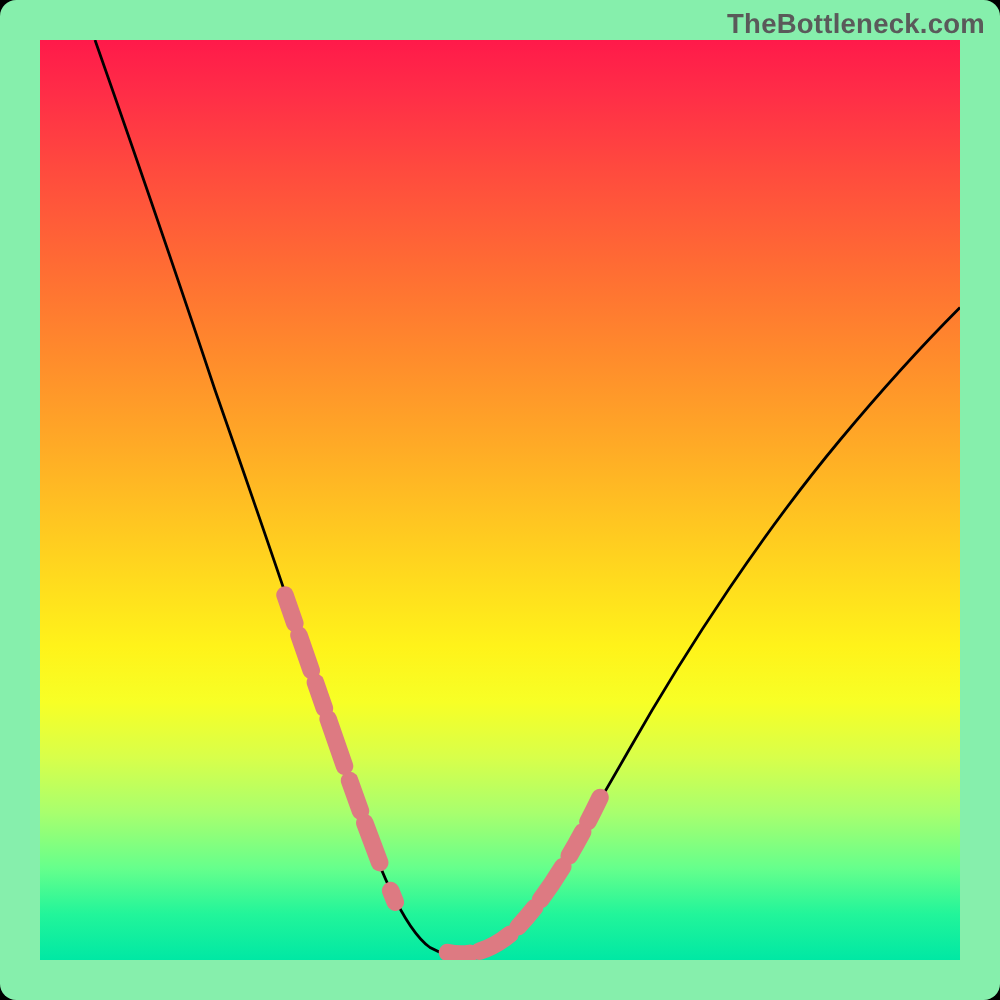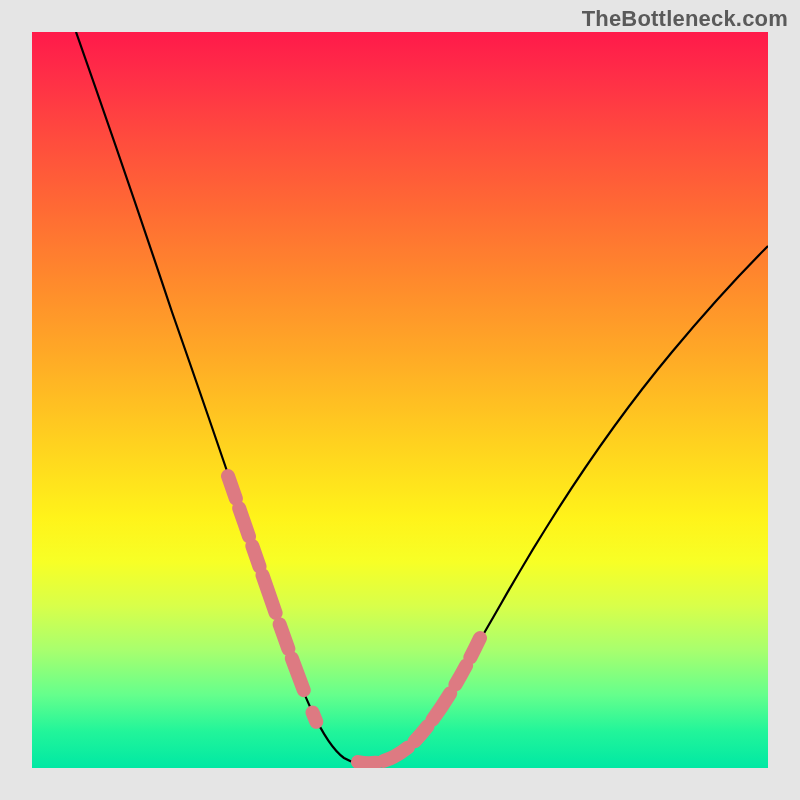--- a/index.html
+++ b/index.html
@@ -10,21 +10,22 @@
     height: 800px;
     overflow: hidden;
     font-family: Arial, Helvetica, sans-serif;
   }
   .frame {
     position: absolute;
     top: 0;
     left: 0;
     width: 800px;
     height: 800px;
-    background: #e5e5e5;
+    background: #86efac;
+    border-radius: 13px;
   }
   .watermark {
     position: absolute;
     top: 6px;
     right: 12px;
     color: #5a5a5a;
     font-size: 22px;
     font-weight: 600;
     letter-spacing: 0.2px;
     z-index: 10;

